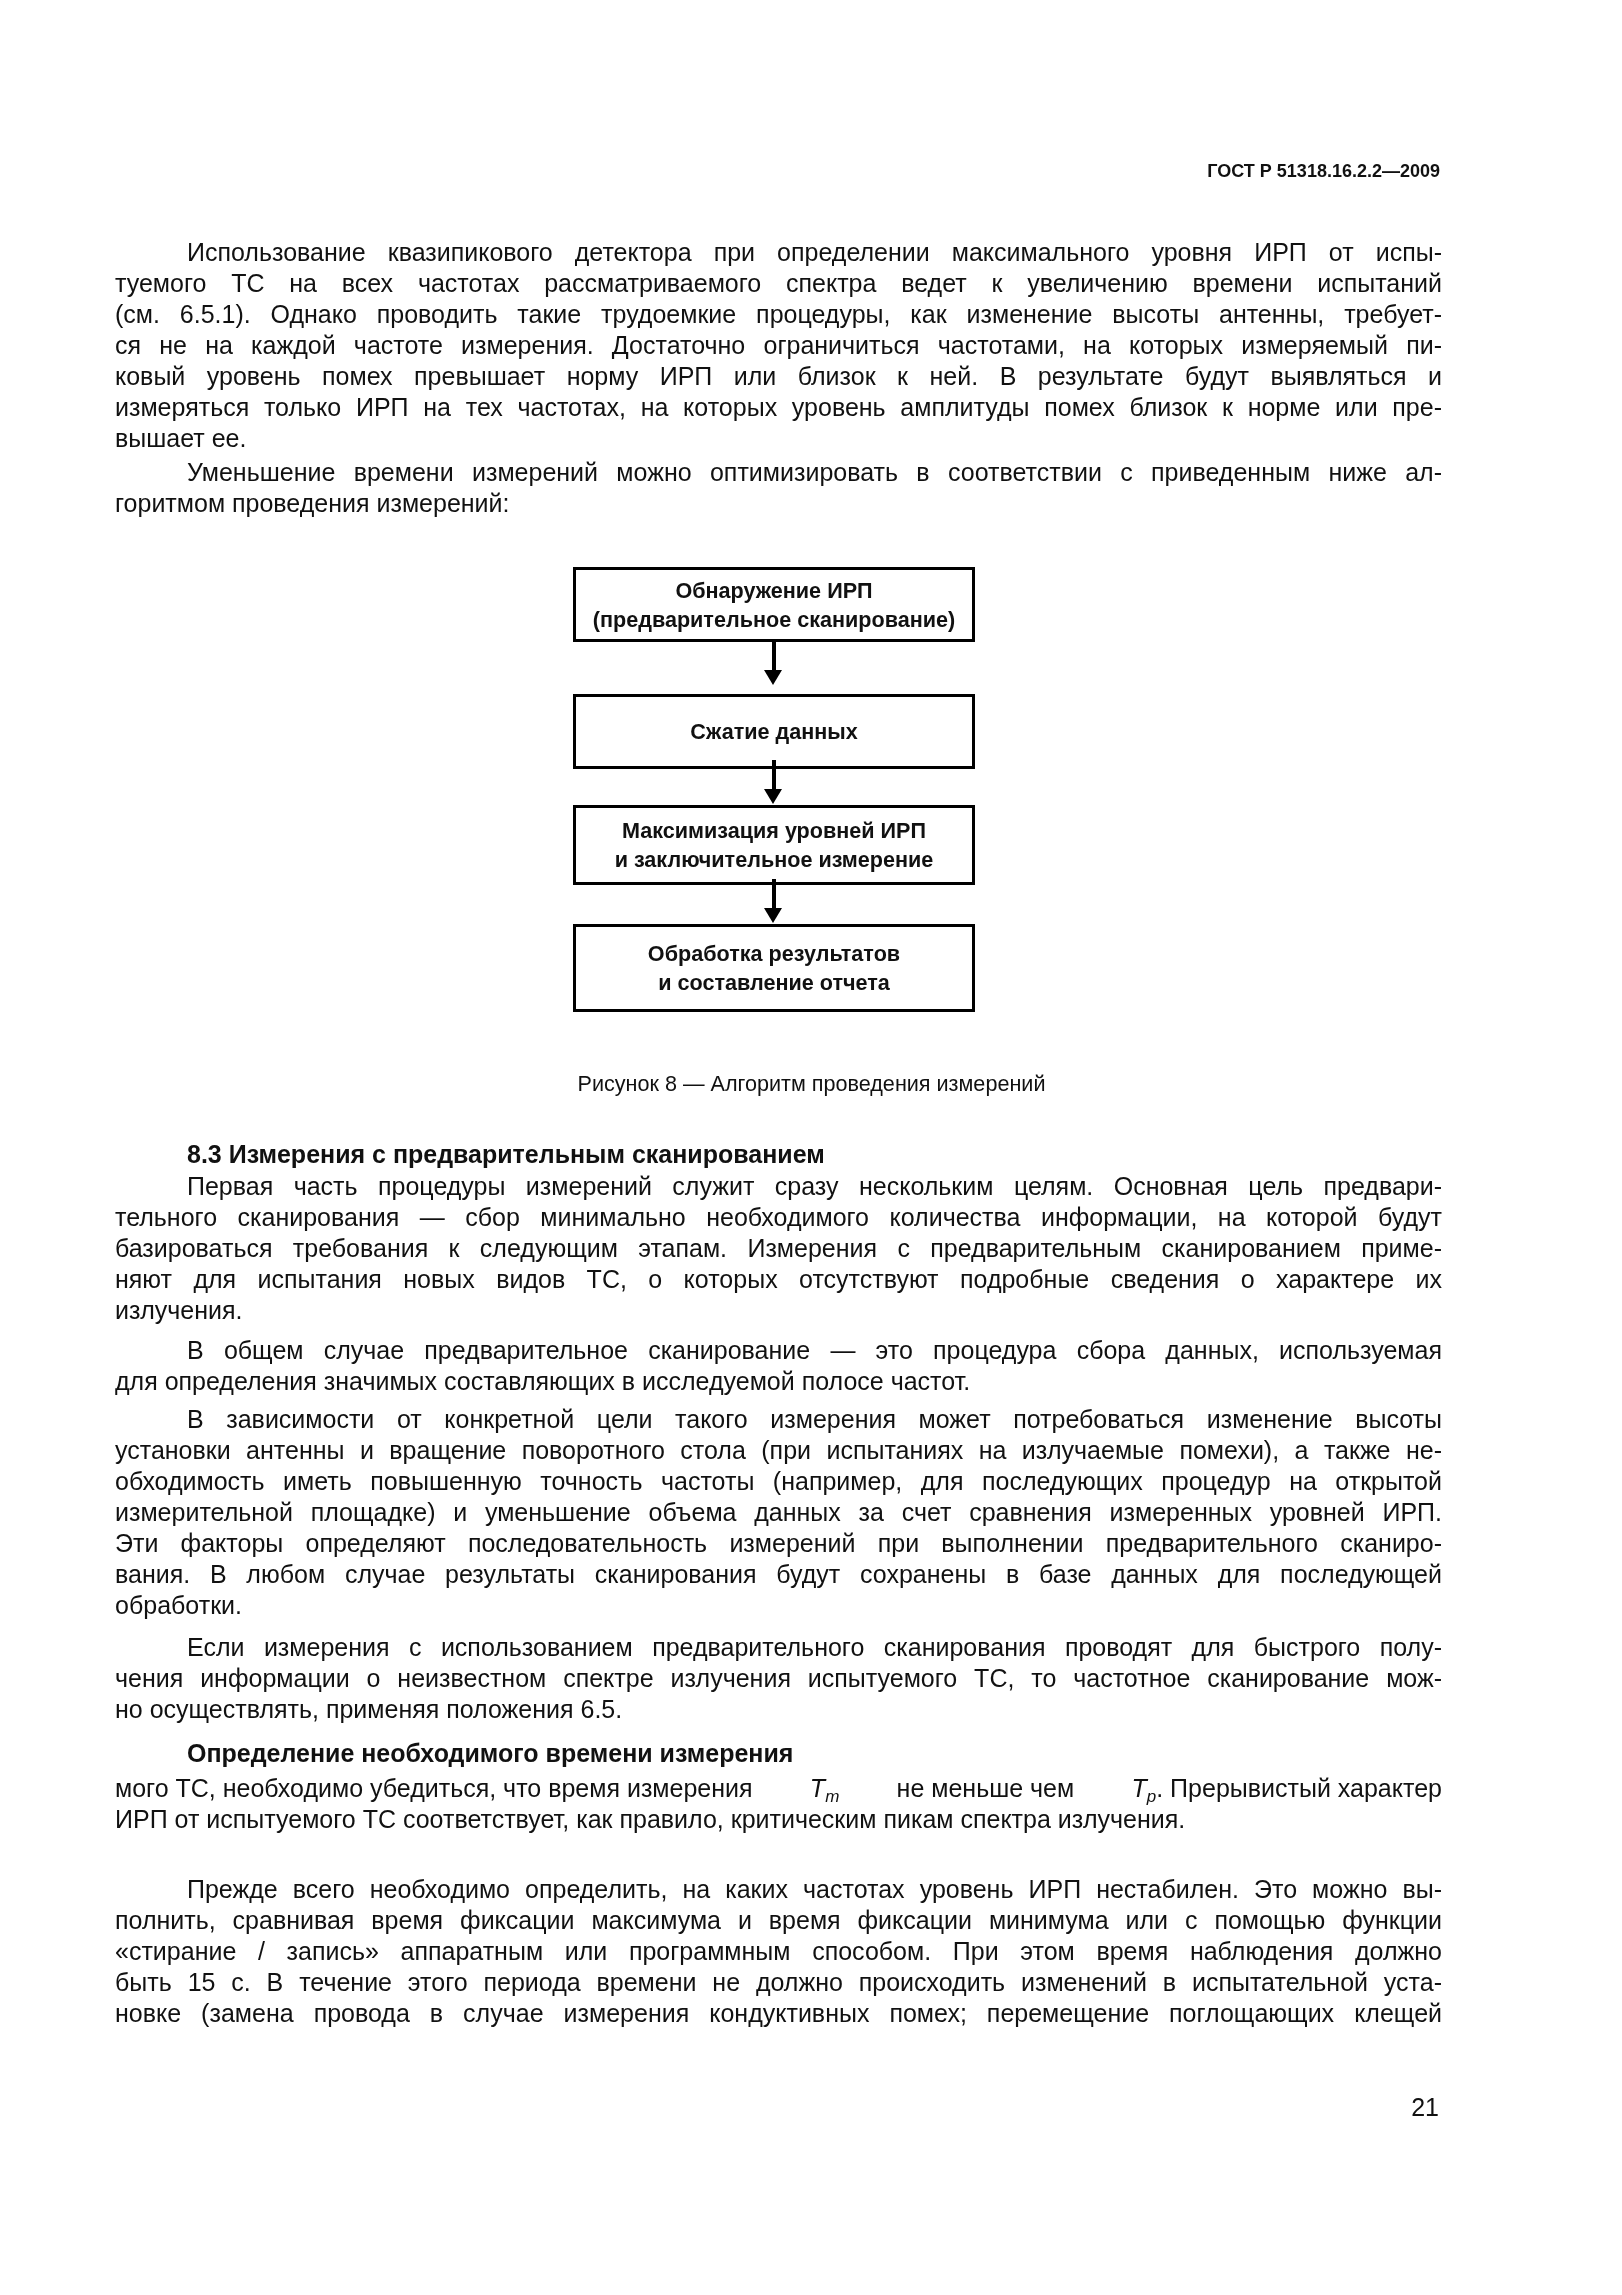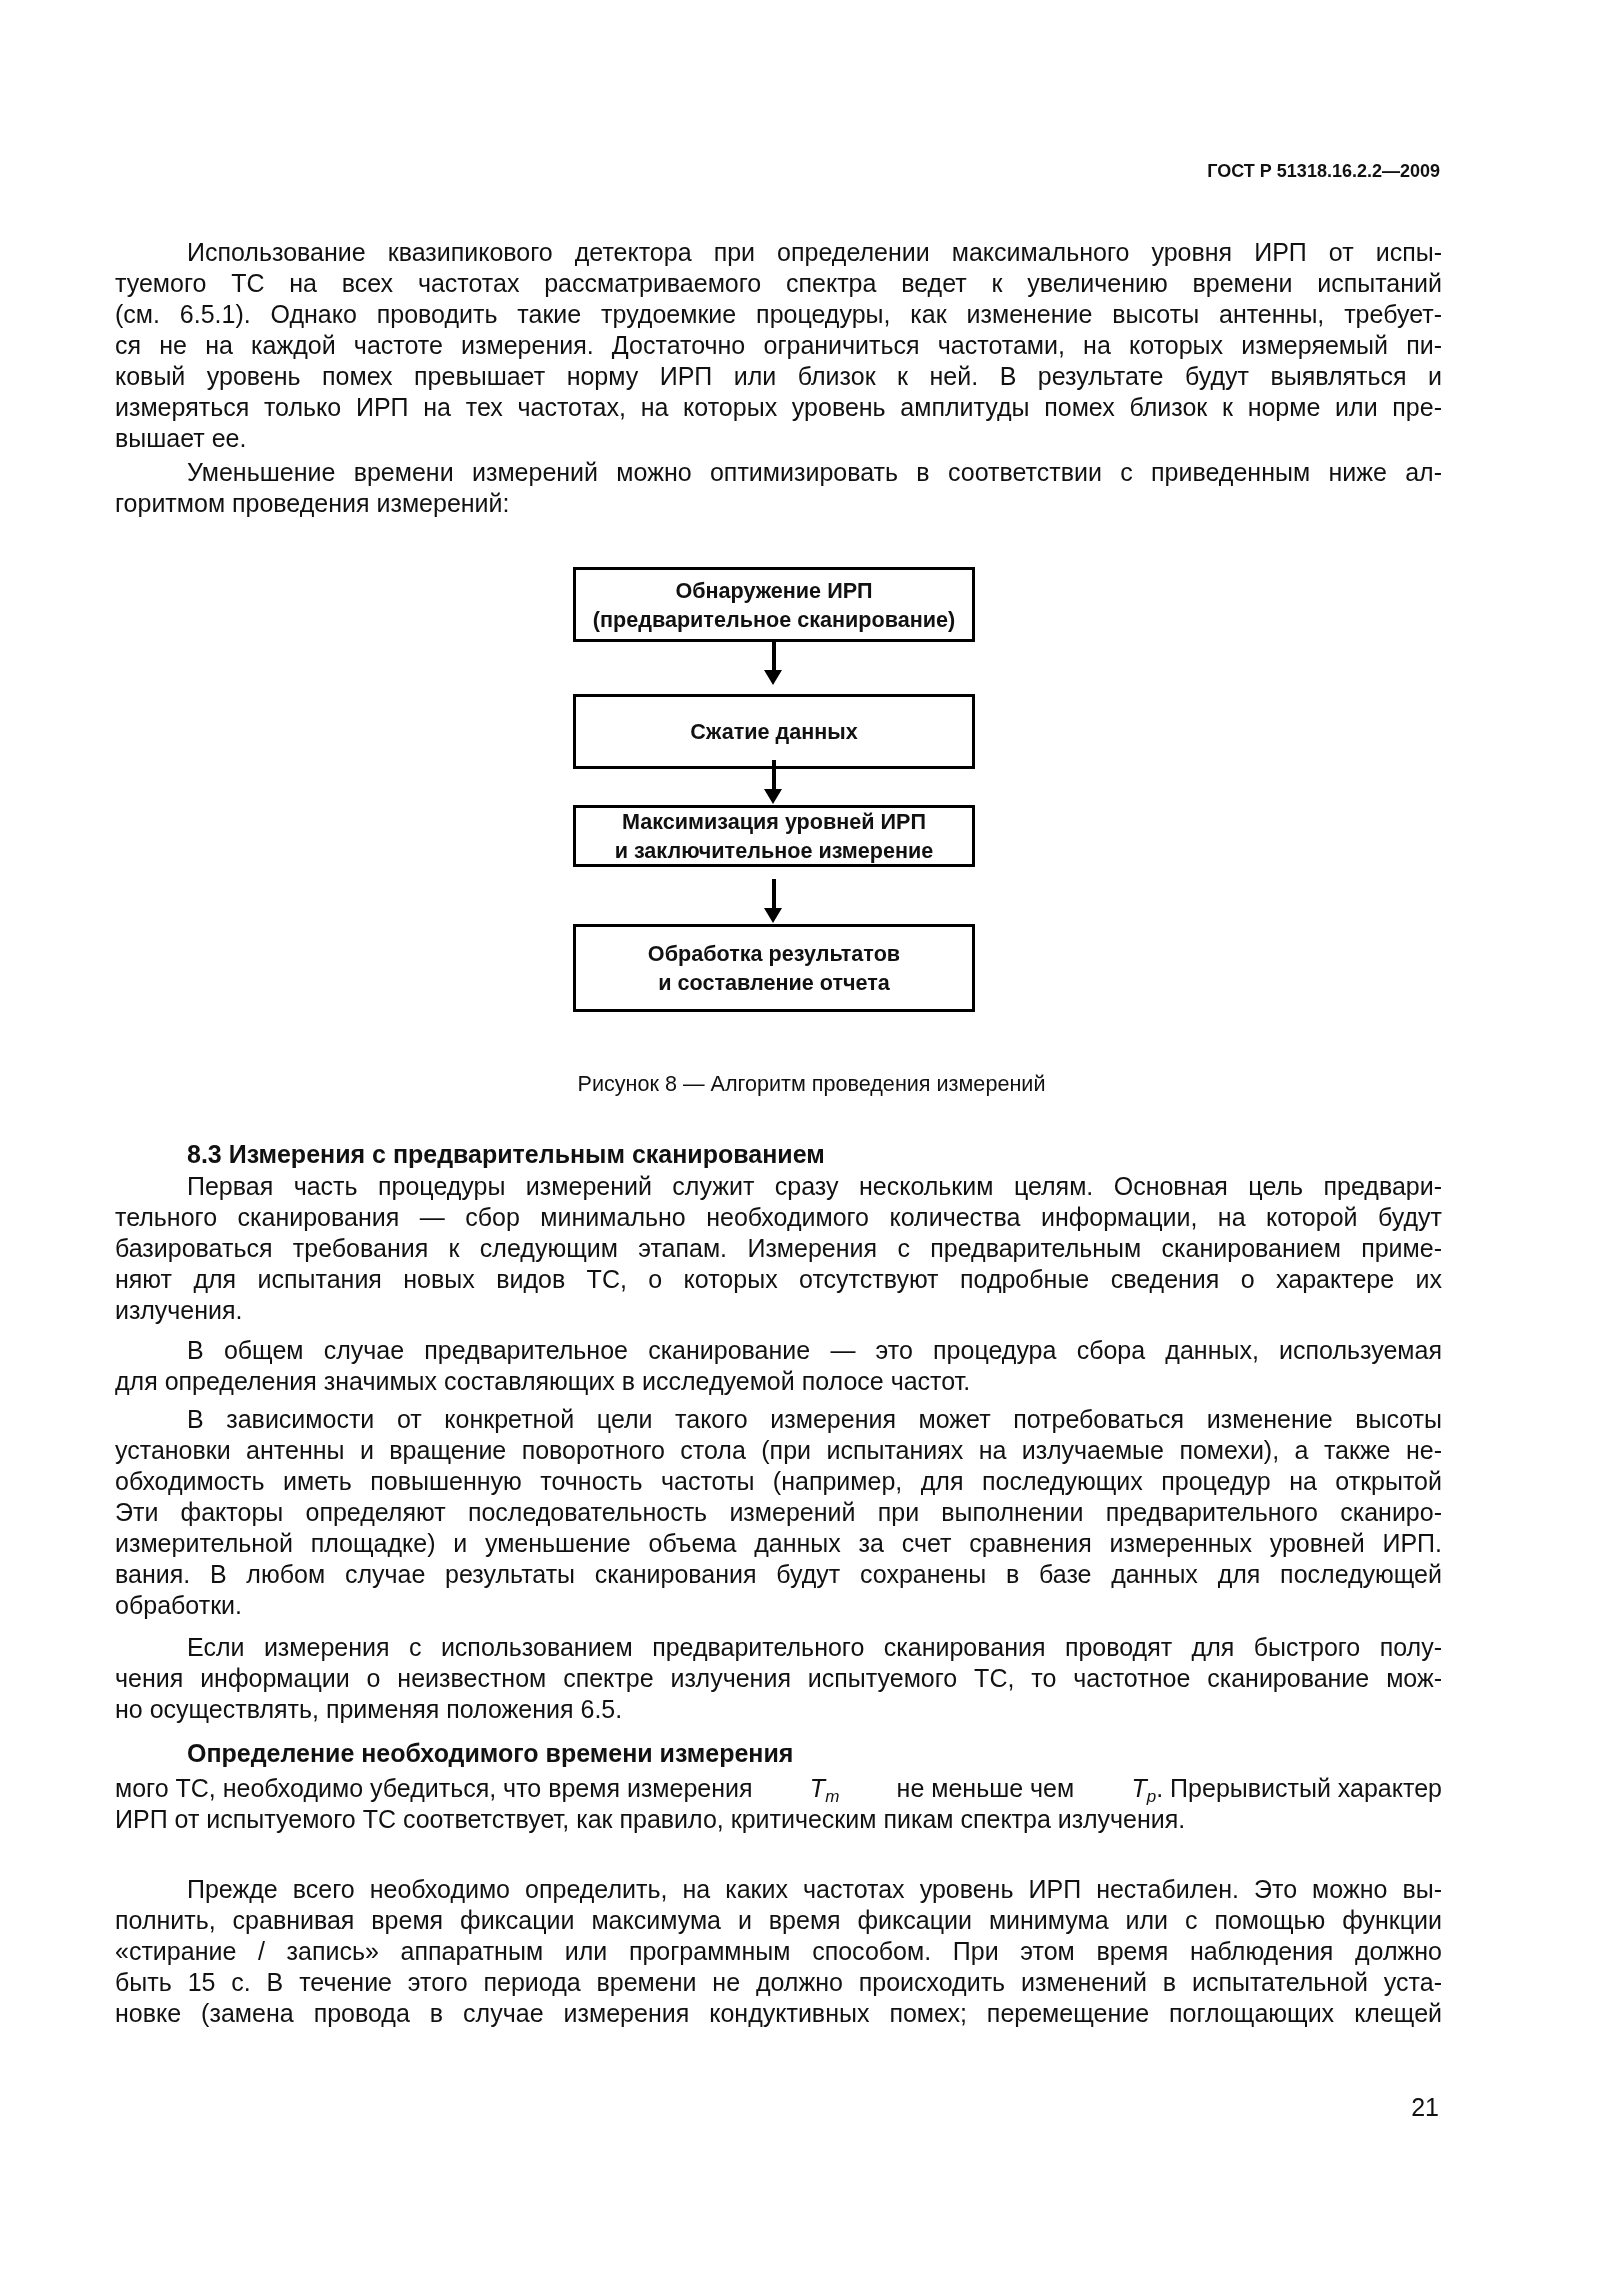--- a/index.html
+++ b/index.html
@@ -51,21 +51,21 @@
   </div>
   <div class="arrow" style="top:641px;height:31px;"></div>
   <div class="arrowhead" style="top:670px;"></div>
 
   <div class="box" style="top:694px;height:75px;">
     <div>Сжатие данных</div>
   </div>
   <div class="arrow" style="top:760px;height:31px;"></div>
   <div class="arrowhead" style="top:789px;"></div>
 
-  <div class="box" style="top:805px;height:62px;">
+  <div class="box" style="top:805px;height:80px;">
     <div>Максимизация уровней ИРП</div>
     <div>и заключительное измерение</div>
   </div>
   <div class="arrow" style="top:879px;height:31px;"></div>
   <div class="arrowhead" style="top:908px;"></div>
 
   <div class="box" style="top:924px;height:88px;">
     <div>Обработка результатов</div>
     <div>и составление отчета</div>
   </div>
@@ -84,22 +84,22 @@
   <div class="ln last">излучения.</div>
 </div>
 <div class="block" style="top:1335px;">
   <div class="ln ind">В общем случае предварительное сканирование — это процедура сбора данных, используемая</div>
   <div class="ln last">для определения значимых составляющих в исследуемой полосе частот.</div>
 </div>
 <div class="block" style="top:1404px;">
   <div class="ln ind">В зависимости от конкретной цели такого измерения может потребоваться изменение высоты</div>
   <div class="ln">установки антенны и вращение поворотного стола (при испытаниях на излучаемые помехи), а также не-</div>
   <div class="ln">обходимость иметь повышенную точность частоты (например, для последующих процедур на открытой</div>
+  <div class="ln">измерительной площадке) и уменьшение объема данных за счет сравнения измеренных уровней ИРП.</div>
   <div class="ln">Эти факторы определяют последовательность измерений при выполнении предварительного сканиро-</div>
-  <div class="ln">измерительной площадке) и уменьшение объема данных за счет сравнения измеренных уровней ИРП.</div>
   <div class="ln">вания. В любом случае результаты сканирования будут сохранены в базе данных для последующей</div>
   <div class="ln last">обработки.</div>
 </div>
 <div class="block" style="top:1632px;">
   <div class="ln ind">Если измерения с использованием предварительного сканирования проводят для быстрого полу-</div>
   <div class="ln">чения информации о неизвестном спектре излучения испытуемого ТС, то частотное сканирование мож-</div>
   <div class="ln last">но осуществлять, применяя положения 6.5.</div>
 </div>
 <div class="block" style="top:1738px;">
   <div class="ln ind last head">Определение необходимого времени измерения</div>

